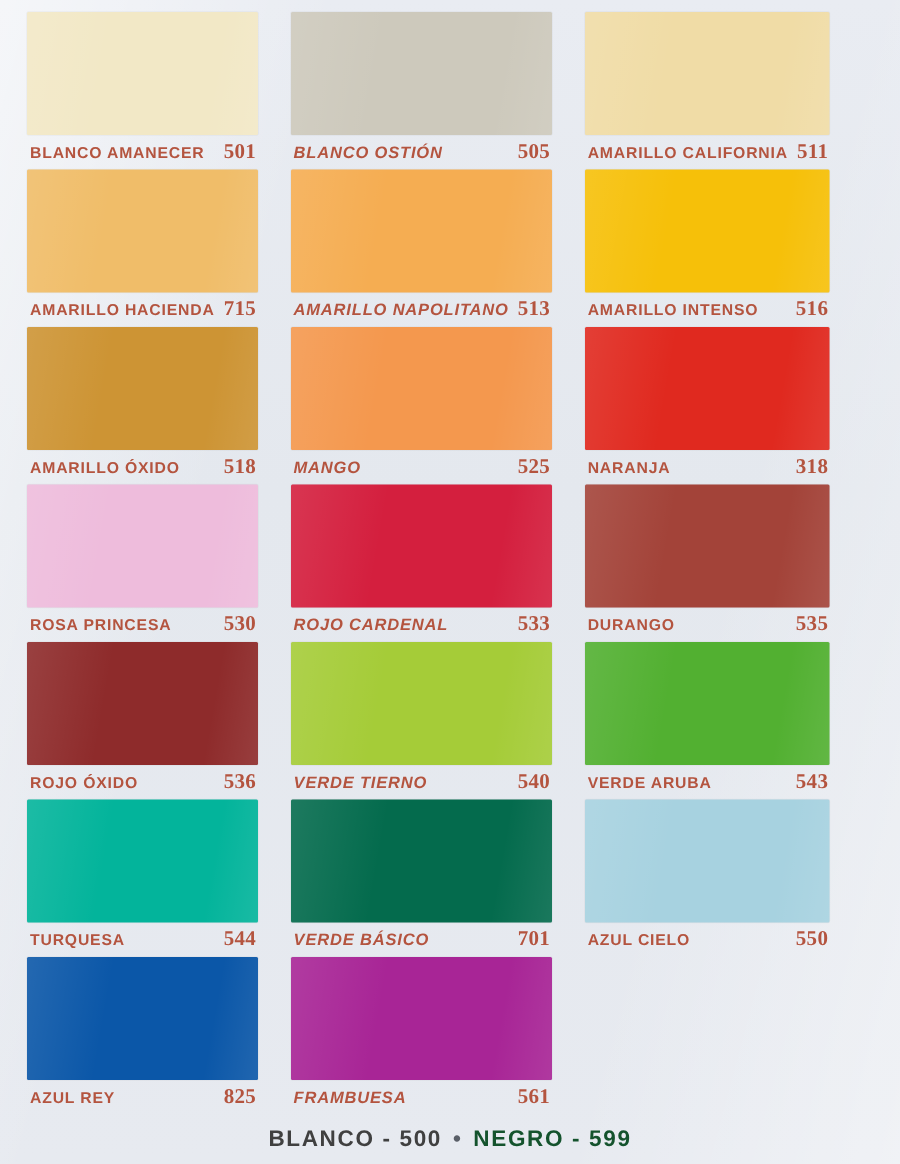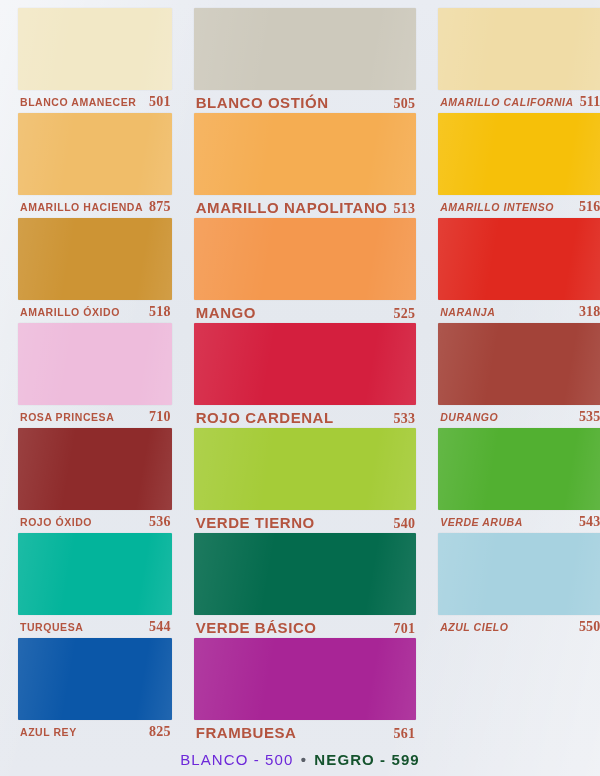--- a/index.html
+++ b/index.html
@@ -75,33 +75,33 @@
   }
   .c-code {
     font-size: 14px;
     letter-spacing: 0.2px;
     color: #b4543f;
     font-weight: 600;
     margin-left: 6px;
     font-family: Liberation Serif, serif;
   }
   
-  .col2 .c-name { font-size: 15px; }
-  .col3 .c-name { font-size: 10.5px; font-style: italic; }
+  .col2 .c-name { font-size: 11px; font-style: italic; }
+  .col3 .c-name { font-size: 10.5px; }
 
   #footer {
     position: absolute;
     left: 0;
     right: 0;
     bottom: 8px;
     text-align: center;
     font-size: 15px;
     letter-spacing: 1.1px;
   }
-  #footer .f-blanco { color: #6d28d9; font-weight: 400; }
+  #footer .f-blanco { color: #404040; font-weight: 700; }
   #footer .f-dot    { color: #5a5f68; font-weight: 700; padding: 0 2px; }
   #footer .f-negro  { color: #14532d; font-weight: 700; }
 </style>
 </head>
 <body style="background-color: rgb(230, 233, 239);">
 
 <div id="paper"></div>
 
 <div id="chart">
   <div class="grid">
@@ -125,21 +125,21 @@
       <div class="caption">
         <span class="c-name">AMARILLO CALIFORNIA</span>
         <span class="c-code">511</span>
       </div>
     </div>
 
     <div class="cell col1">
       <div class="swatch" style="background-color: rgb(240, 189, 105);"></div>
       <div class="caption">
         <span class="c-name">AMARILLO HACIENDA</span>
-        <span class="c-code">875</span>
+        <span class="c-code">715</span>
       </div>
     </div>
     <div class="cell col2">
       <div class="swatch" style="background-color: rgb(245, 173, 82);"></div>
       <div class="caption">
         <span class="c-name">AMARILLO NAPOLITANO</span>
         <span class="c-code">513</span>
       </div>
     </div>
     <div class="cell col3">
@@ -169,21 +169,21 @@
       <div class="caption">
         <span class="c-name">NARANJA</span>
         <span class="c-code">318</span>
       </div>
     </div>
 
     <div class="cell col1">
       <div class="swatch" style="background-color: rgb(238, 188, 220);"></div>
       <div class="caption">
         <span class="c-name">ROSA PRINCESA</span>
-        <span class="c-code">710</span>
+        <span class="c-code">530</span>
       </div>
     </div>
     <div class="cell col2">
       <div class="swatch" style="background-color: rgb(212, 31, 62);"></div>
       <div class="caption">
         <span class="c-name">ROJO CARDENAL</span>
         <span class="c-code">533</span>
       </div>
     </div>
     <div class="cell col3">

